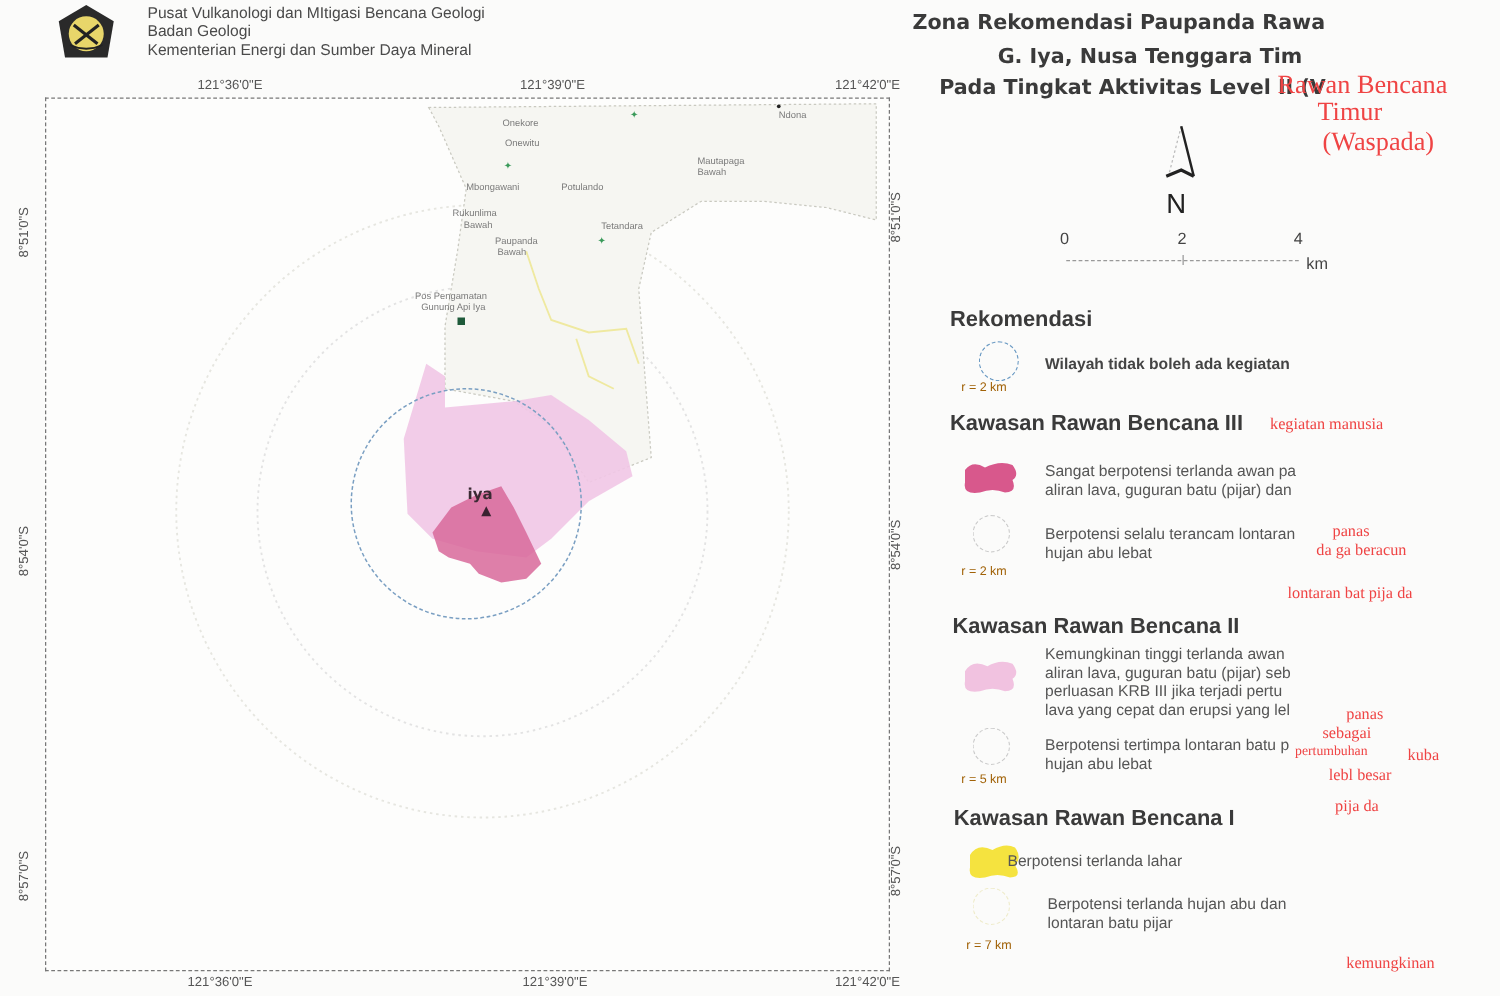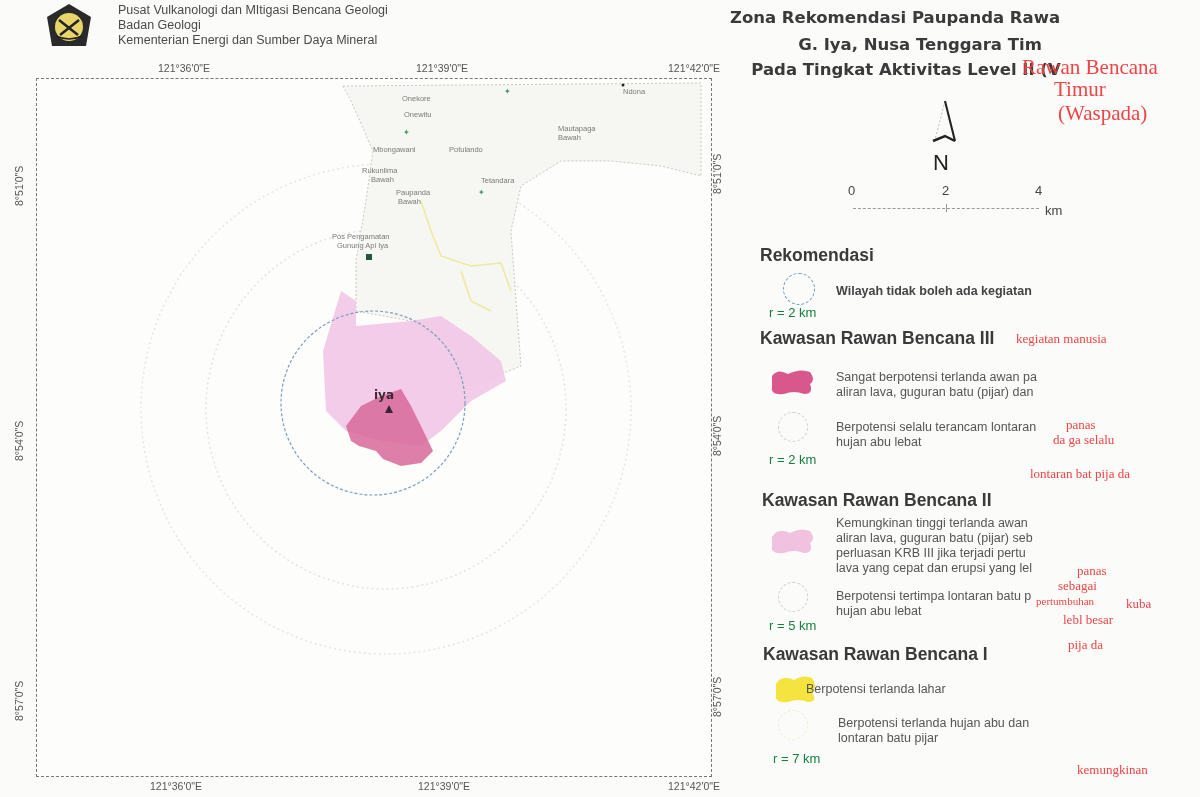--- a/index.html
+++ b/index.html
@@ -13,21 +13,21 @@
   .overlay { font-family:Liberation Serif, serif; color:#ef4444; white-space:nowrap;margin-top:43px; }
   
   .map-frame { left:36px; top:78px; width:674px; height:697px; border:1px dashed #777; background:#fdfdfc; overflow:hidden; }
   .coord { font-size:10.5px; color:#555; white-space:nowrap; }
   .coord-v { font-size:10.5px; color:#555; white-space:nowrap; transform:rotate(-90deg); transform-origin:center; }
   .place { font-size:7.5px; color:#7a7a7a; white-space:nowrap; line-height:9px; }
   
   .lg-head { font-size:17.5px; font-weight:bold; color:#3a3a3a; white-space:nowrap; }
   .lg-text { font-size:12.5px; color:#555; white-space:nowrap; line-height:14px; }
   .lg-bold { font-weight:bold; color:#444; }
-  .lg-r { font-size:13px; color:#15803d; white-space:nowrap; }
+  .lg-r { font-size:10px; color:#a16207; white-space:nowrap; }
   .scale-num { font-size:13px; color:#444; }
 </style>
 </head>
 <body>
 
 <div class="abs logo">
   <svg width="50" height="50" viewBox="0 0 50 50">
     <polygon points="25,2 47,15 42,44 8,44 3,15" fill="#2a2a2a"></polygon>
     <circle cx="25" cy="25" r="14" fill="#e8d66a"></circle>
     <line x1="15" y1="18" x2="34" y2="33" stroke="#222" stroke-width="2.5"></line>
@@ -127,21 +127,21 @@
 
 <div class="abs lg-head" style="left:760px; top:328px;">Kawasan Rawan Bencana III</div>
 <div class="abs" style="left:768px; top:366px;">
   <svg width="48" height="32" viewBox="0 0 48 32">
       <path d="M4,10 Q10,2 20,8 Q32,2 42,6 Q48,14 42,18 Q46,28 36,28 Q26,24 16,28 Q2,30 4,20 Z" fill="#d8588c"></path>
     </svg>
 </div>
 <div class="abs lg-text" style="left:836px; top:370px;">Sangat berpotensi terlanda awan pa</div>
 <div class="abs lg-text" style="left:836px; top:385px;">aliran lava, guguran batu (pijar) dan</div>
 <div class="abs overlay" style="left:1066px; top:374px; font-size:13px;">panas</div>
-<div class="abs overlay" style="left:1053px; top:389px; font-size:13px; background:#fbfbfa;">da  ga  selalu</div>
+<div class="abs overlay" style="left:1053px; top:389px; font-size:13px; background:#fbfbfa;">da  ga  beracun</div>
 <div class="abs" style="left:778px; top:412px; width:28px; height:28px; border:1px dashed #ccc; border-radius:50%;"></div>
 <div class="abs lg-text" style="left:836px; top:420px;">Berpotensi selalu terancam lontaran</div>
 <div class="abs lg-text" style="left:836px; top:435px;">hujan abu lebat</div>
 <div class="abs overlay" style="left:1030px; top:423px; font-size:13px; background:#fbfbfa;">lontaran  bat  pija  da</div>
 <div class="abs lg-r" style="left:769px; top:452px;">r = 2 km</div>
 
 <div class="abs lg-head" style="left:762px; top:490px;">Kawasan Rawan Bencana II</div>
 <div class="abs" style="left:768px; top:525px;">
   <svg width="48" height="32" viewBox="0 0 48 32">
       <path d="M4,12 Q10,2 22,8 Q32,2 42,6 Q48,14 42,18 Q46,28 36,28 Q26,24 16,28 Q2,30 4,20 Z" fill="#f1c2e0"></path>

